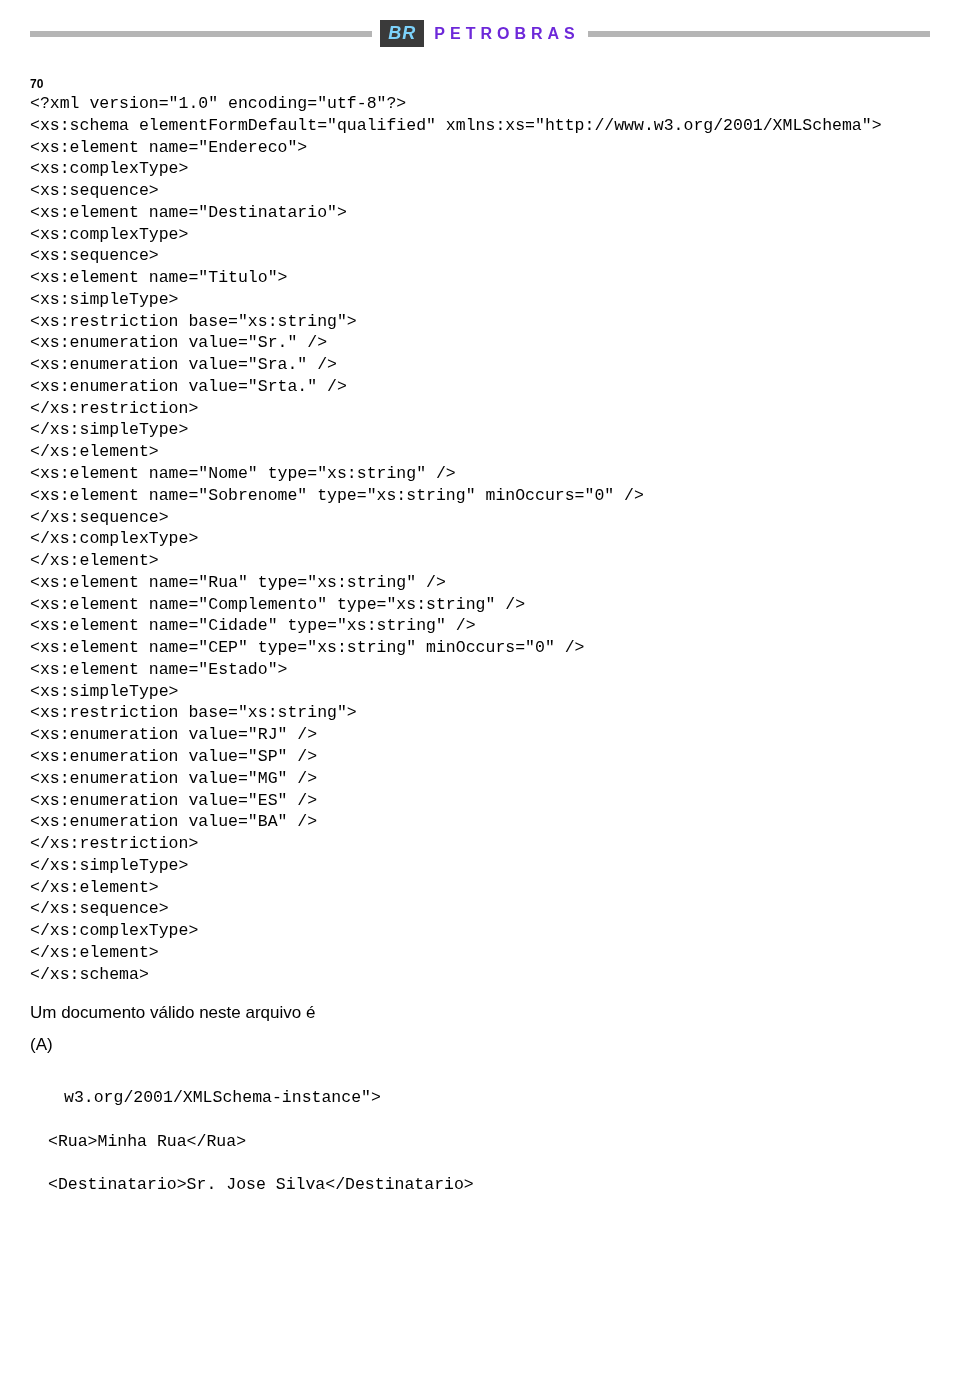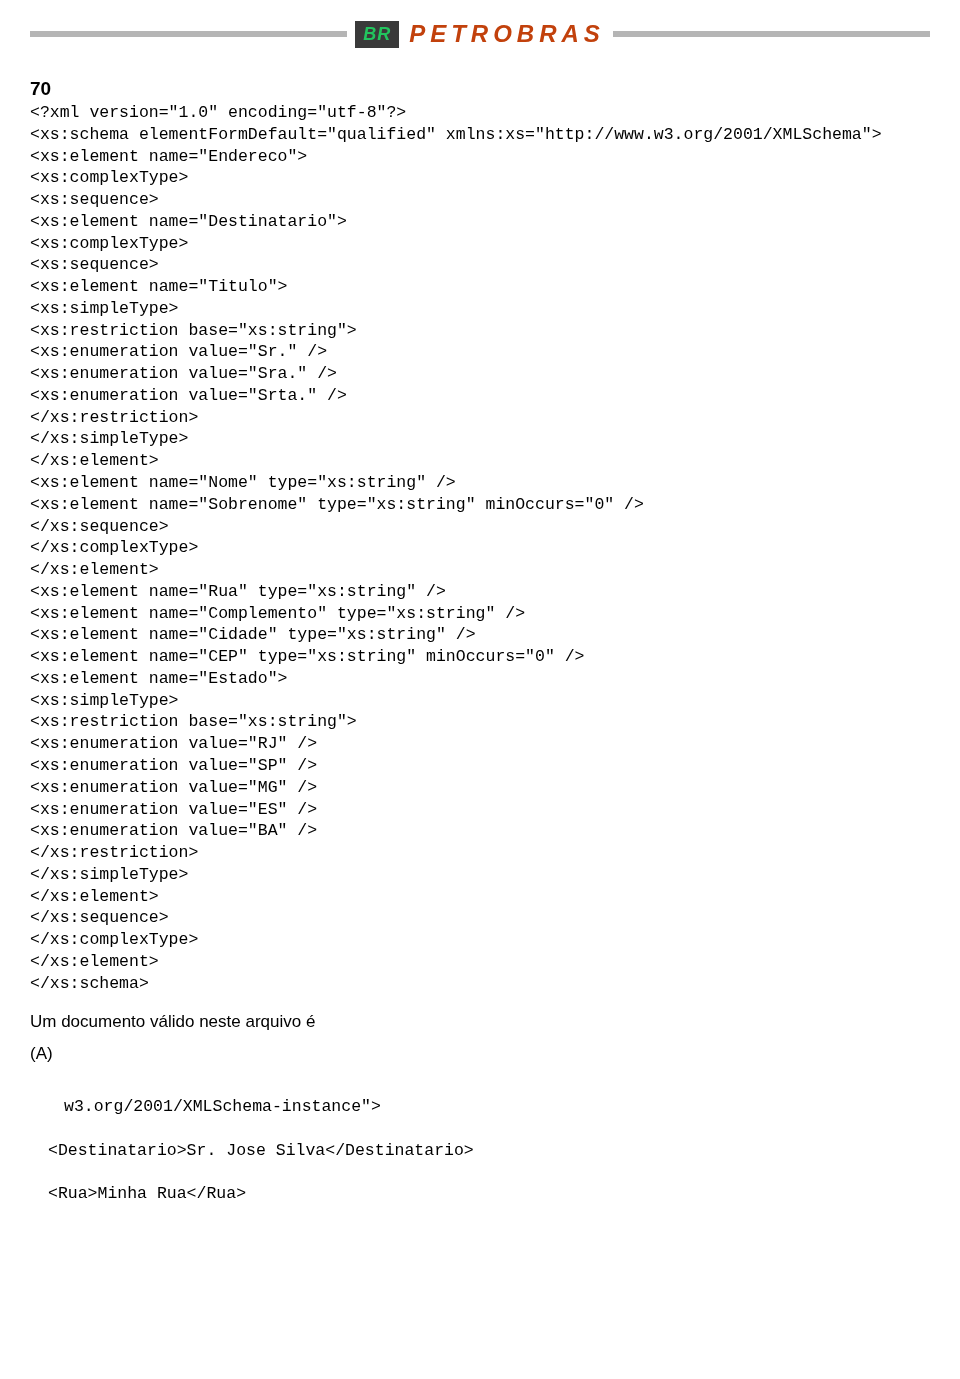--- a/index.html
+++ b/index.html
@@ -25,37 +25,36 @@
     flex: 1;
   }
   .logo-block {
     display: flex;
     align-items: center;
     gap: 10px;
     padding: 0 8px;
   }
   .br-box {
     background: #3a3a3a;
-    color: #22c55e;
+    color: #7dd3fc;
     font-weight: 900;
     font-style: italic;
     font-size: 18px;
     padding: 3px 8px;
     letter-spacing: 1px;
   }
   .petrobras {
     font-weight: 900;
-    font-style: italic;
-    font-size: 24px;
+    font-size: 16px;
     letter-spacing: 5px;
-    color: #c2410c;
+    color: #6d28d9;
   }
   .qnum {
     font-weight: bold;
-    font-size: 19px;
+    font-size: 12px;
     margin-bottom: 2px;
   }
   .qintro {
     font-size: 17px;
     margin-bottom: 14px;
   }
   .code {
     font-family: "Courier New", Courier, monospace;
     font-size: 16.5px;
     line-height: 1.32;
@@ -135,20 +134,20 @@
 &lt;/xs:complexType&gt;
 &lt;/xs:element&gt;
 &lt;/xs:schema&gt;</div>
 
   <div class="subtext">Um documento válido neste arquivo é</div>
 
   <div class="optlabel">(A)</div>
 
   <div class="code2">
 <span class="indent1">w3.org/2001/XMLSchema-instance"&gt;</span>
+<span class="indent2">&lt;Rua&gt;Minha Rua&lt;/Rua&gt;</span>
 <span class="indent2">&lt;Destinatario&gt;Sr. Jose Silva&lt;/Destinatario&gt;</span>
-<span class="indent2">&lt;Rua&gt;Minha Rua&lt;/Rua&gt;</span>
 
 
 
   </div>
 
 </div>
 
 </body></html>

